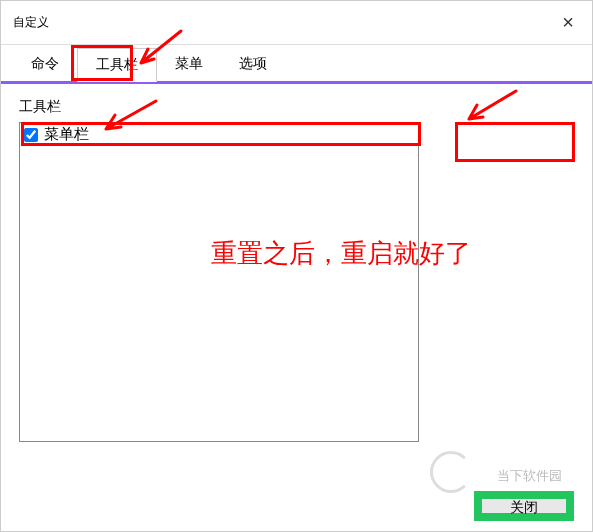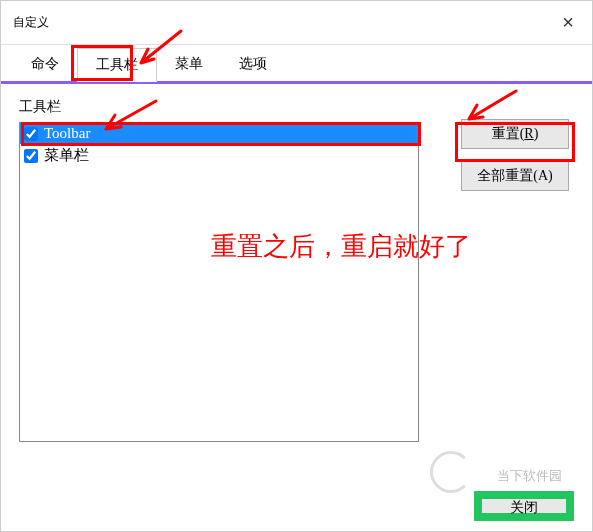--- a/index.html
+++ b/index.html
@@ -110,21 +110,21 @@
       position: absolute;
       border: 3px solid #ff0000;
       pointer-events: none;
     }
     .redbox-tab { left: 70px; top: 44px; width: 62px; height: 36px; }
     .redbox-item { left: 20px; top: 121px; width: 400px; height: 24px; }
     .redbox-btn { left: 454px; top: 121px; width: 120px; height: 40px; }
     .red-text {
       position: absolute;
       left: 210px;
-      top: 228px;
+      top: 235px;
       color: #ff0000;
       font-size: 26px;
       font-family: Liberation Mono, monospace;
       white-space: nowrap;
     }
     
     .arrow {
       position: absolute;
       pointer-events: none;
     }
@@ -160,38 +160,26 @@
 <div class="tabs">
   <div class="tab">命令</div>
   <div class="tab active">工具栏</div>
   <div class="tab">菜单</div>
   <div class="tab">选项</div>
 </div>
 
 <div class="content">
   <div class="section-label">工具栏</div>
   <div class="listbox">
-    <div class="list-item selected">
-      <input type="checkbox" checked="" style="">
-      <span>Toolbar</span>
-    </div>
     <div class="list-item">
       <input type="checkbox" checked="" style="">
       <span>菜单栏</span>
     </div>
   </div>
 
-  <div class="side-buttons">
-    <button class="btn">
-      重置(<u>R</u>)
-    </button>
-    <button class="btn">
-      全部重置(A)
-    </button>
-  </div>
 </div>
 
 <div class="bottom-bar">
   <button class="btn">关闭</button>
 </div>
 
 <div class="redbox redbox-tab"></div>
 <div class="redbox redbox-item"></div>
 <div class="redbox redbox-btn"></div>
 <div class="red-text">重置之后，重启就好了</div>

